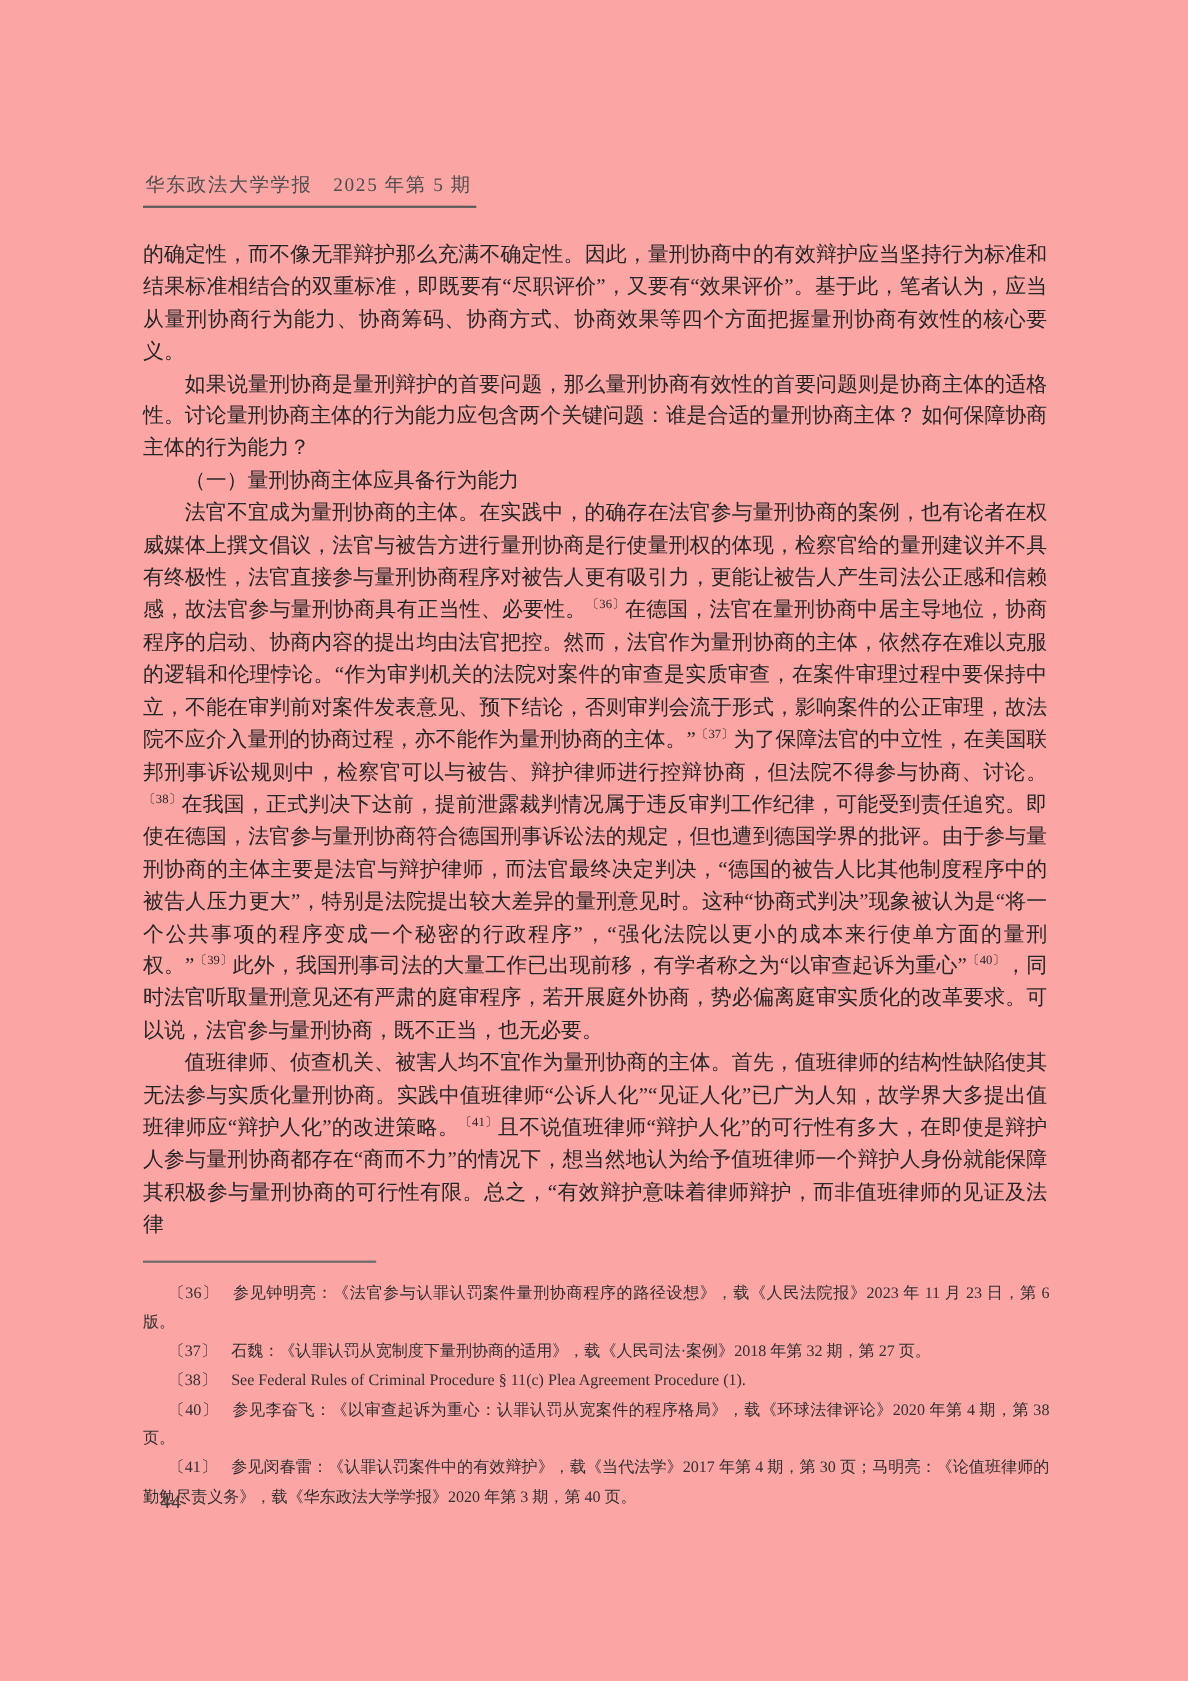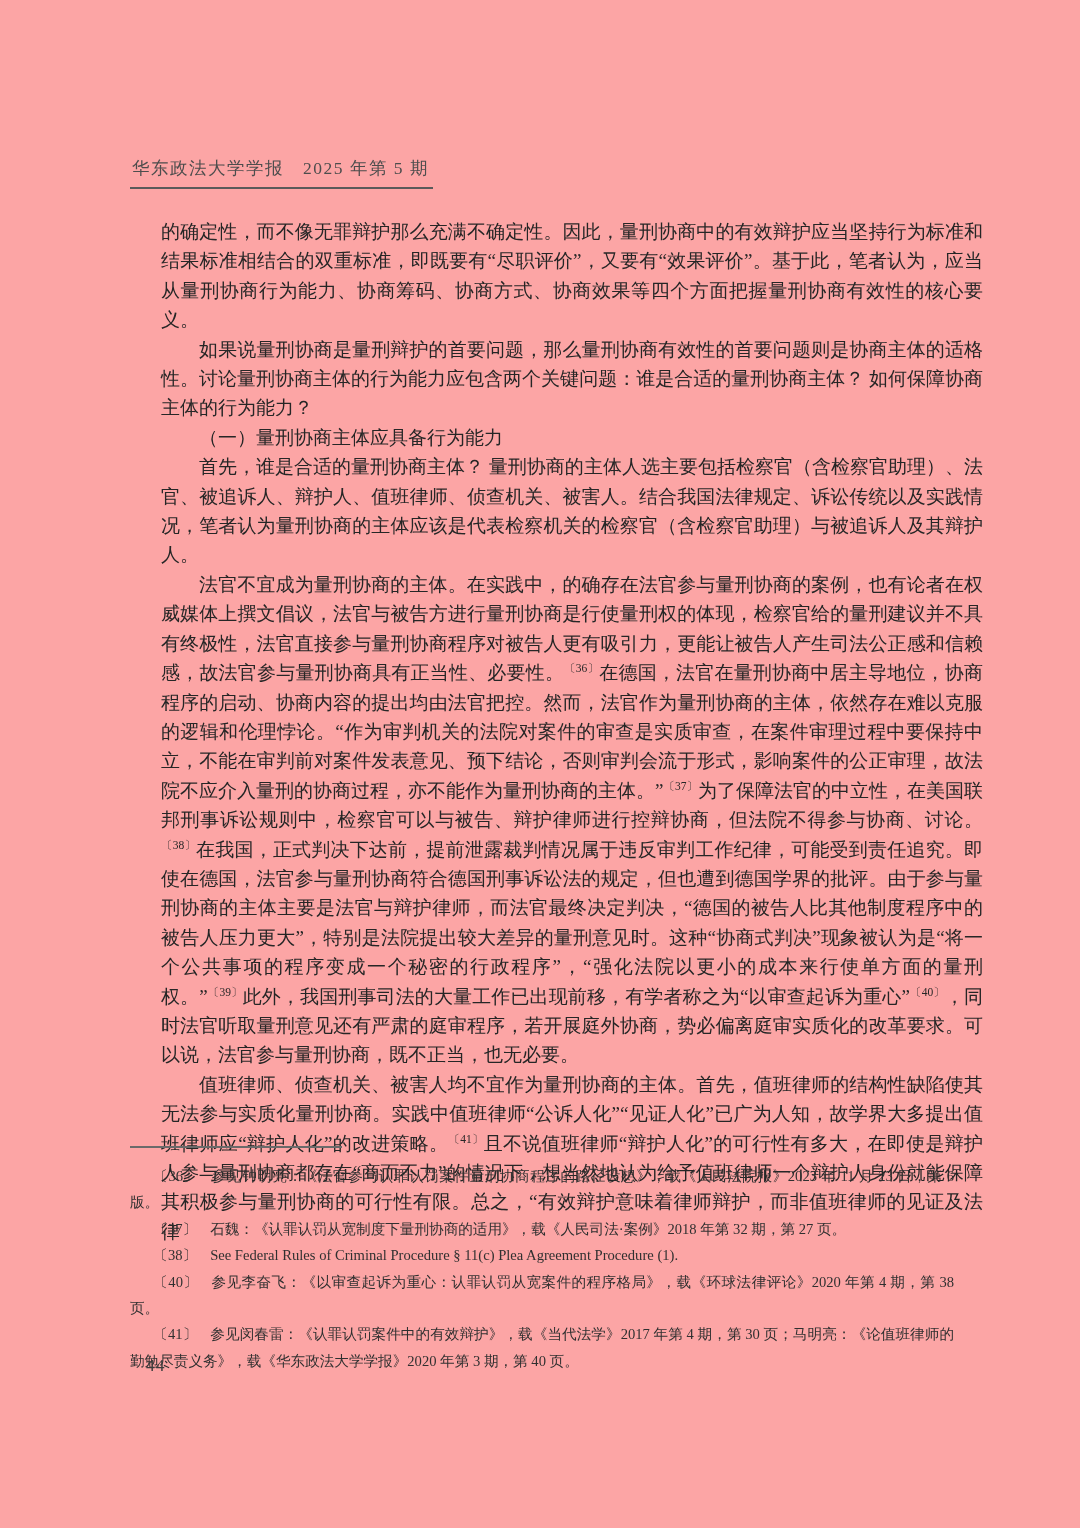--- a/index.html
+++ b/index.html
@@ -28,21 +28,20 @@
   .article {
     position: absolute;
     left: 130px;
     top: 217px;
     width: 822px;
     font-size: 19px;
     line-height: 29.4px;
     text-align: justify;
     text-justify: inter-ideograph;
     color: #262626;
-    margin-left: 31px;
   }
   .article p { text-indent: 2em; }
   .article p.no-indent { text-indent: 0; }
   .article sup {
     font-size: 11.5px;
     line-height: 0;
     vertical-align: super;
     letter-spacing: 0;
   }
   .footnotes {
@@ -78,21 +77,20 @@
 <body>
 
 <div class="page">
 
   <div class="journal-header">华东政法大学学报　2025 年第 5 期</div>
 
   <div class="article">
       <p class="no-indent"><span>的确定性，而不像无罪辩护那么充满不确定性。因此，量刑协商中的有效辩护应当坚持行为标准和结果标准相结合的双重标准，即既要有“尽职评价”，又要有“效果评价”。基于此，笔者认为，应当从量刑协商行为能力、协商筹码、协商方式、协商效果等四个方面把握量刑协商有效性的核心要义。</span></p>
       <p><span>如果说量刑协商是量刑辩护的首要问题，那么量刑协商有效性的首要问题则是协商主体的适格性。讨论量刑协商主体的行为能力应包含两个关键问题：谁是合适的量刑协商主体？ 如何保障协商主体的行为能力？</span></p>
       <p><span>（一）量刑协商主体应具备行为能力</span></p>
-      <p><span>首先，谁是合适的量刑协商主体？ 量刑协商的主体人选主要包括检察官（含检察官助理）、法官、被追诉人、辩护人、值班律师、侦查机关、被害人。结合我国法律规定、诉讼传统以及实践情况，笔者认为量刑协商的主体应该是代表检察机关的检察官（含检察官助理）与被追诉人及其辩护人。</span></p>
       <p><span>法官不宜成为量刑协商的主体。在实践中，的确存在法官参与量刑协商的案例，也有论者在权威媒体上撰文倡议，法官与被告方进行量刑协商是行使量刑权的体现，检察官给的量刑建议并不具有终极性，法官直接参与量刑协商程序对被告人更有吸引力，更能让被告人产生司法公正感和信赖感，故法官参与量刑协商具有正当性、必要性。</span><sup>〔36〕</sup><span>在德国，法官在量刑协商中居主导地位，协商程序的启动、协商内容的提出均由法官把控。然而，法官作为量刑协商的主体，依然存在难以克服的逻辑和伦理悖论。“作为审判机关的法院对案件的审查是实质审查，在案件审理过程中要保持中立，不能在审判前对案件发表意见、预下结论，否则审判会流于形式，影响案件的公正审理，故法院不应介入量刑的协商过程，亦不能作为量刑协商的主体。”</span><sup>〔37〕</sup><span>为了保障法官的中立性，在美国联邦刑事诉讼规则中，检察官可以与被告、辩护律师进行控辩协商，但法院不得参与协商、讨论。</span><sup>〔38〕</sup><span>在我国，正式判决下达前，提前泄露裁判情况属于违反审判工作纪律，可能受到责任追究。即使在德国，法官参与量刑协商符合德国刑事诉讼法的规定，但也遭到德国学界的批评。由于参与量刑协商的主体主要是法官与辩护律师，而法官最终决定判决，“德国的被告人比其他制度程序中的被告人压力更大”，特别是法院提出较大差异的量刑意见时。这种“协商式判决”现象被认为是“将一个公共事项的程序变成一个秘密的行政程序”，“强化法院以更小的成本来行使单方面的量刑权。”</span><sup>〔39〕</sup><span>此外，我国刑事司法的大量工作已出现前移，有学者称之为“以审查起诉为重心”</span><sup>〔40〕</sup><span>，同时法官听取量刑意见还有严肃的庭审程序，若开展庭外协商，势必偏离庭审实质化的改革要求。可以说，法官参与量刑协商，既不正当，也无必要。</span></p>
       <p><span>值班律师、侦查机关、被害人均不宜作为量刑协商的主体。首先，值班律师的结构性缺陷使其无法参与实质化量刑协商。实践中值班律师“公诉人化”“见证人化”已广为人知，故学界大多提出值班律师应“辩护人化”的改进策略。</span><sup>〔41〕</sup><span>且不说值班律师“辩护人化”的可行性有多大，在即使是辩护人参与量刑协商都存在“商而不力”的情况下，想当然地认为给予值班律师一个辩护人身份就能保障其积极参与量刑协商的可行性有限。总之，“有效辩护意味着律师辩护，而非值班律师的见证及法律</span></p>
     </div>
 
   <div class="footnotes">
     <div class="fn-divider"></div>
     <div>
         <p class="footnote"><span class="fn-label">〔36〕</span><span>参见钟明亮：《法官参与认罪认罚案件量刑协商程序的路径设想》，载《人民法院报》2023 年 11 月 23 日，第 6 版。</span></p>
         <p class="footnote"><span class="fn-label">〔37〕</span><span>石魏：《认罪认罚从宽制度下量刑协商的适用》，载《人民司法·案例》2018 年第 32 期，第 27 页。</span></p>
         <p class="footnote"><span class="fn-label">〔38〕</span><span>See Federal Rules of Criminal Procedure § 11(c) Plea Agreement Procedure (1).</span></p>

